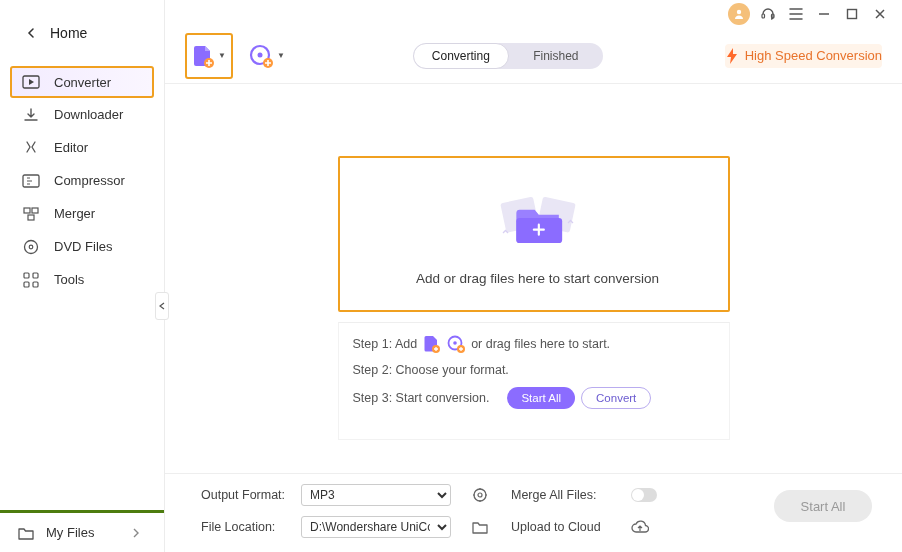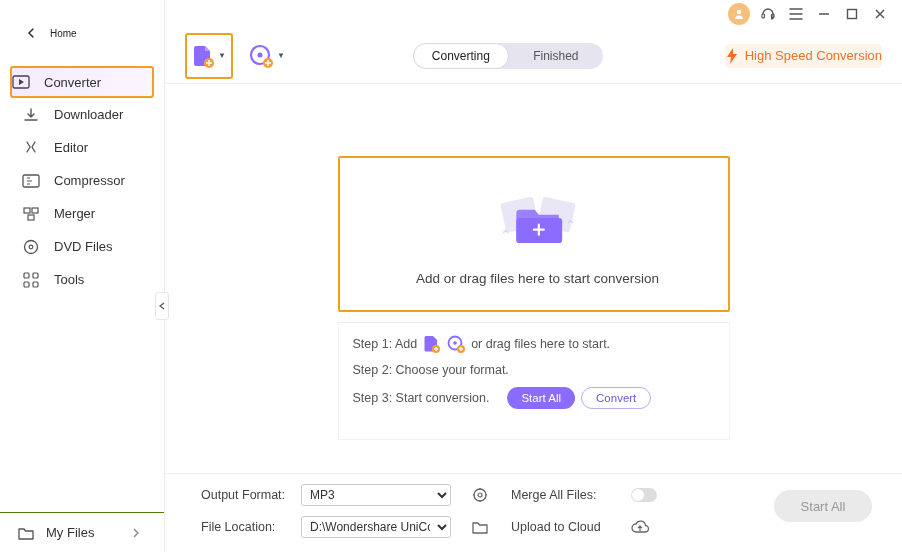--- a/index.html
+++ b/index.html
@@ -2,27 +2,27 @@
 <html><head>
 <meta charset="utf-8">
 <style>
   * { box-sizing: border-box; margin: 0; padding: 0; font-family: -apple-system, BlinkMacSystemFont, "Segoe UI", Arial, sans-serif; }
   body { width: 902px; height: 552px; background: #fff; overflow: hidden; position: relative; }
   .app { display: flex; width: 100%; height: 100%; }
 
   
   .sidebar { width: 165px; border-right: 1px solid #ececec; display: flex; flex-direction: column; }
   .home-row { display: flex; align-items: center; gap: 14px; padding: 16px 0 10px 26px; height: 60px; }
-  .home-row span { font-size: 10px; color: #222; }
+  .home-row span { font-size: 14px; color: #222; }
   .nav { flex: 1; padding-top: 6px; }
   .nav-item { display: flex; align-items: center; gap: 14px; height: 33px; padding-left: 22px; font-size: 13px; color: #333; cursor: pointer; margin-bottom: 0; }
   .nav-item + .nav-item { margin-top: 0; }
-  .nav-item.active { background: linear-gradient(90deg,#f3ecff,#faf6ff); border: 2px solid #f0a020; border-radius: 3px; margin: 0 10px 0 10px; padding-left: 0; height: 32px; }
+  .nav-item.active { background: linear-gradient(90deg,#f3ecff,#faf6ff); border: 2px solid #f0a020; border-radius: 3px; margin: 0 10px 0 10px; padding-left: 10px; height: 32px; }
   .nav-item .ic { width: 18px; height: 18px; display: flex; align-items: center; justify-content: center; color: #555; }
-  .myfiles { display: flex; align-items: center; gap: 12px; padding: 12px 18px; border-top: 1px solid #4d7c0f; font-size: 13px; color: #333; }
+  .myfiles { display: flex; align-items: center; gap: 12px; padding: 12px 18px; border-top: 3px solid #4d7c0f; font-size: 13px; color: #333; }
   .myfiles .chev { margin-left: auto; margin-right: 6px; color: #888; }
 
   .collapse-handle { position: absolute; left: 155px; top: 292px; width: 14px; height: 28px; background: #fff; border: 1px solid #e5e5e5; border-radius: 3px; display: flex; align-items: center; justify-content: center; font-size: 9px; color: #444; cursor: pointer; z-index:5;}
 
   
   .main { flex: 1; display: flex; flex-direction: column; position: relative; }
   .titlebar { height: 28px; display: flex; align-items: center; justify-content: flex-end; gap: 8px; padding-right: 12px; }
   .titlebar .circ { width: 22px; height: 22px; border-radius: 50%; background: #f5c07a; display: flex; align-items: center; justify-content: center; }
   .titlebar .tico { width: 20px; height: 20px; display: flex; align-items: center; justify-content: center; color: #555; cursor: pointer; }
 

